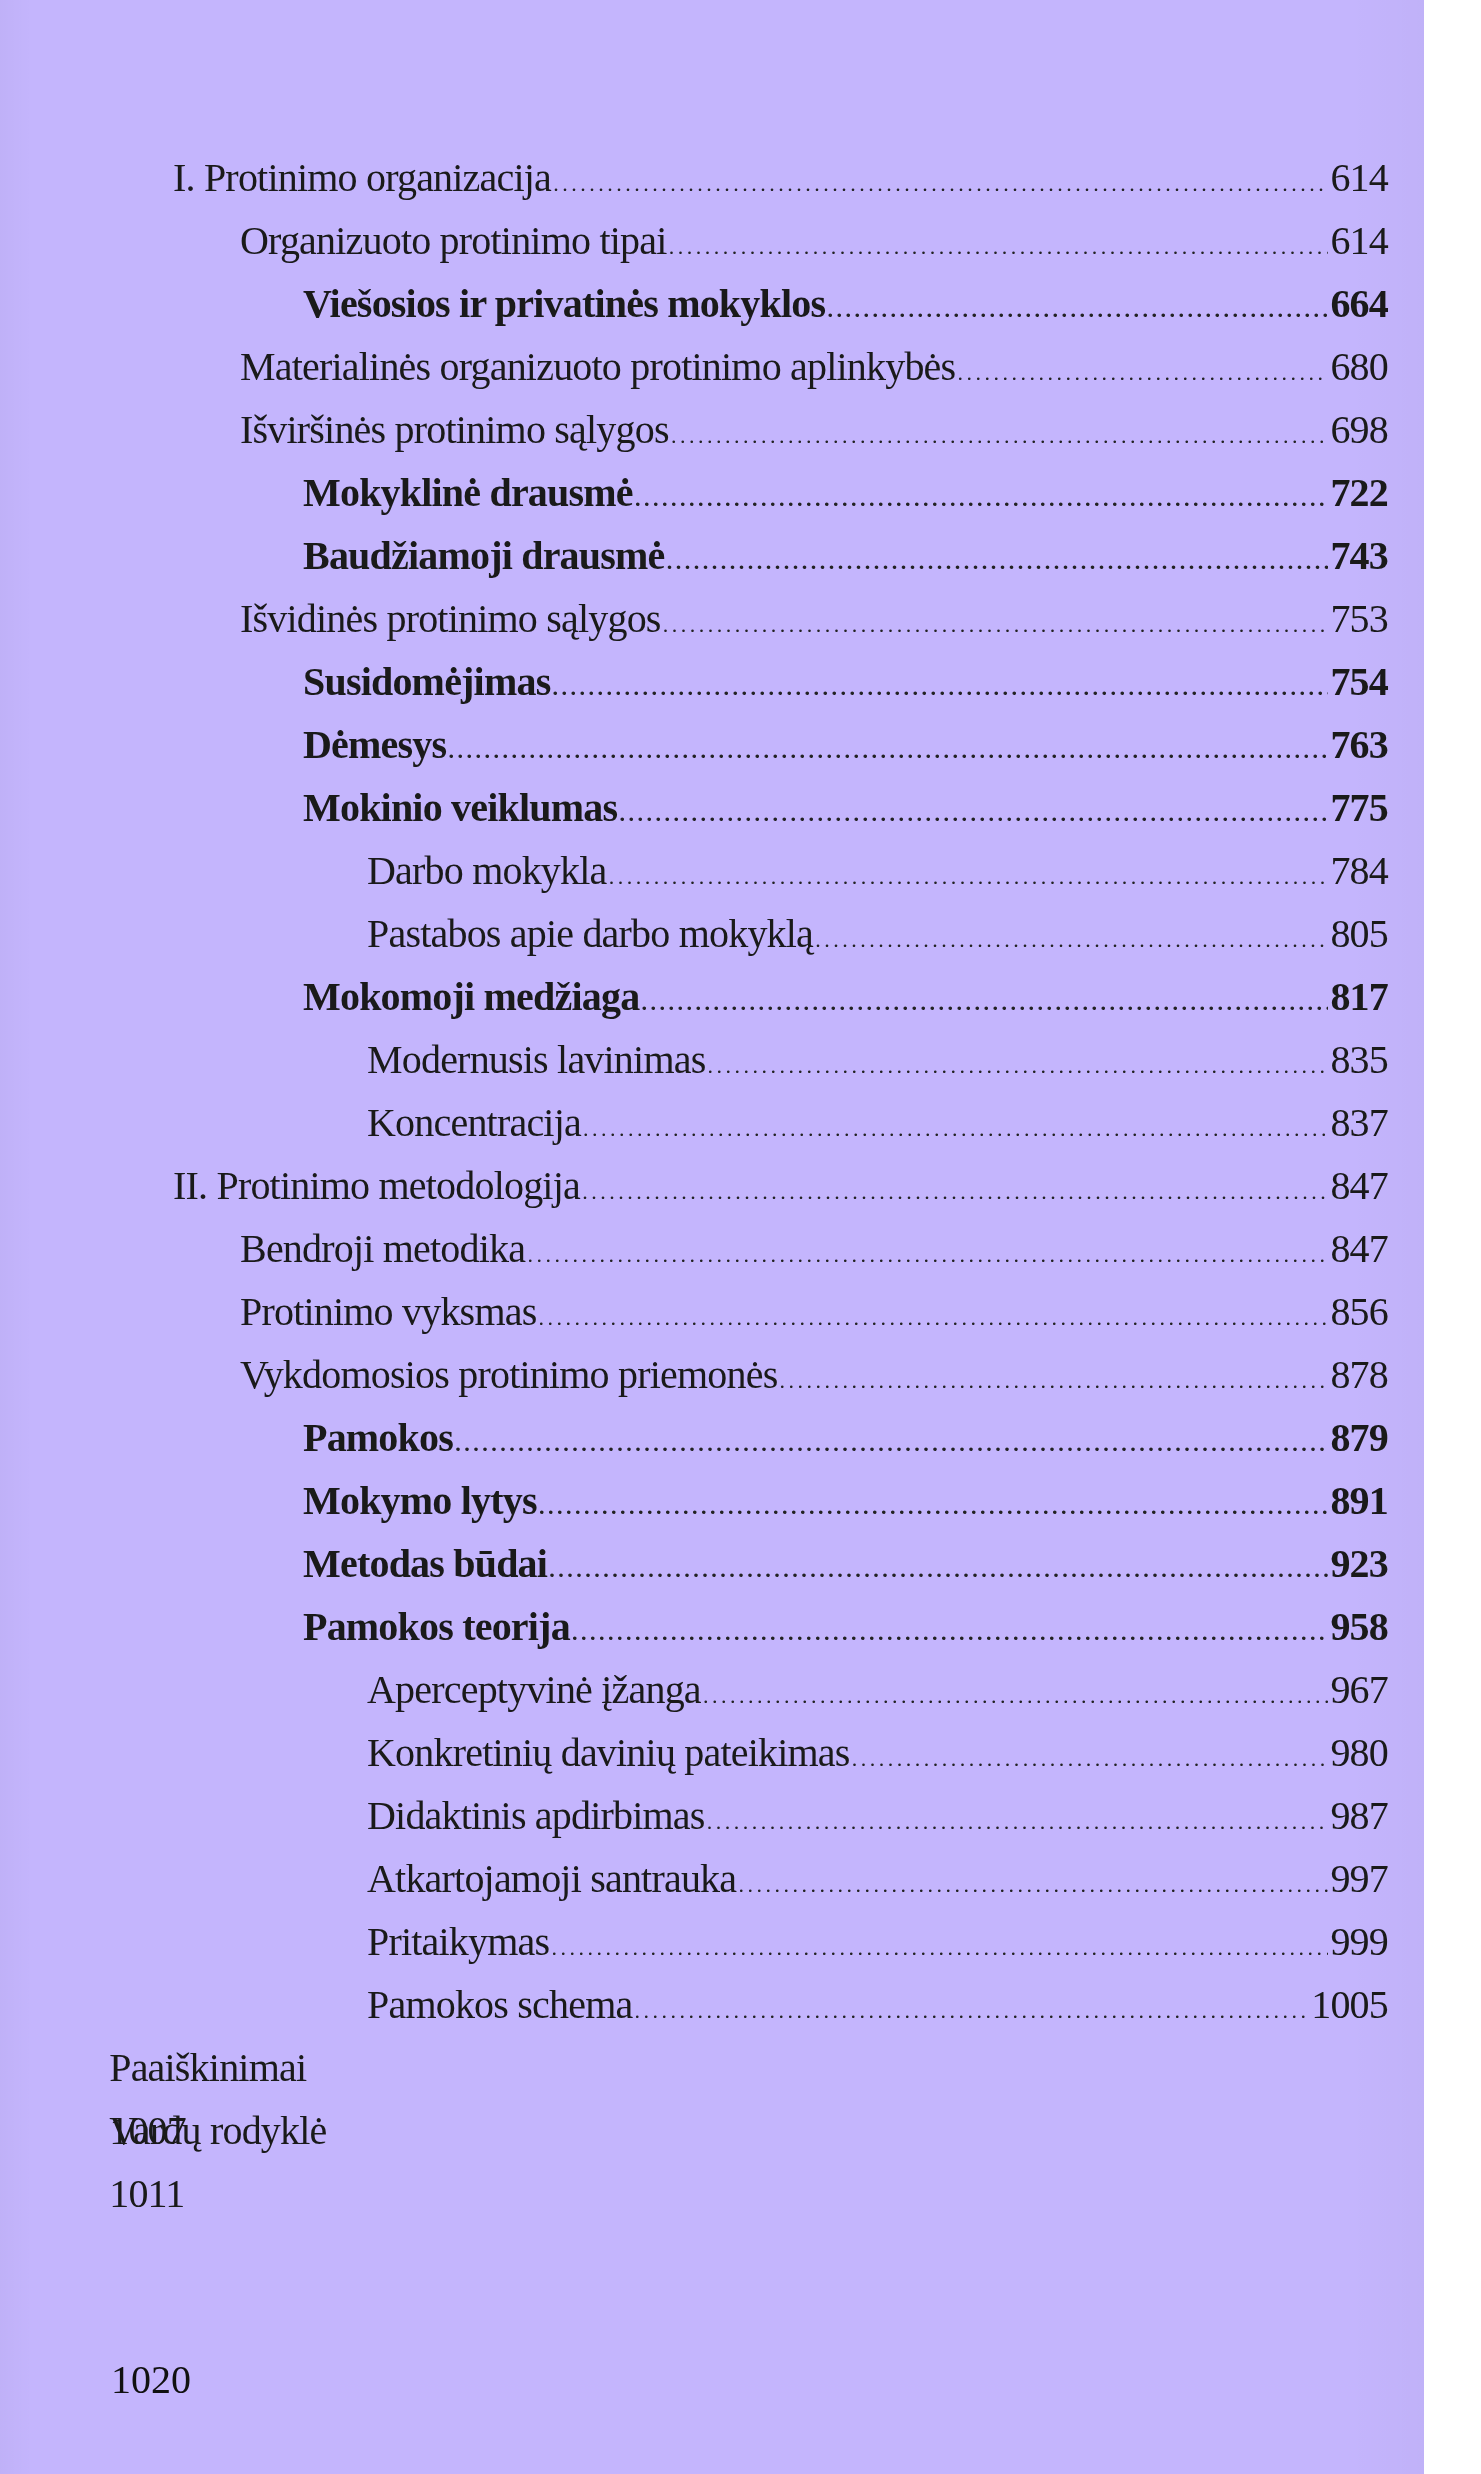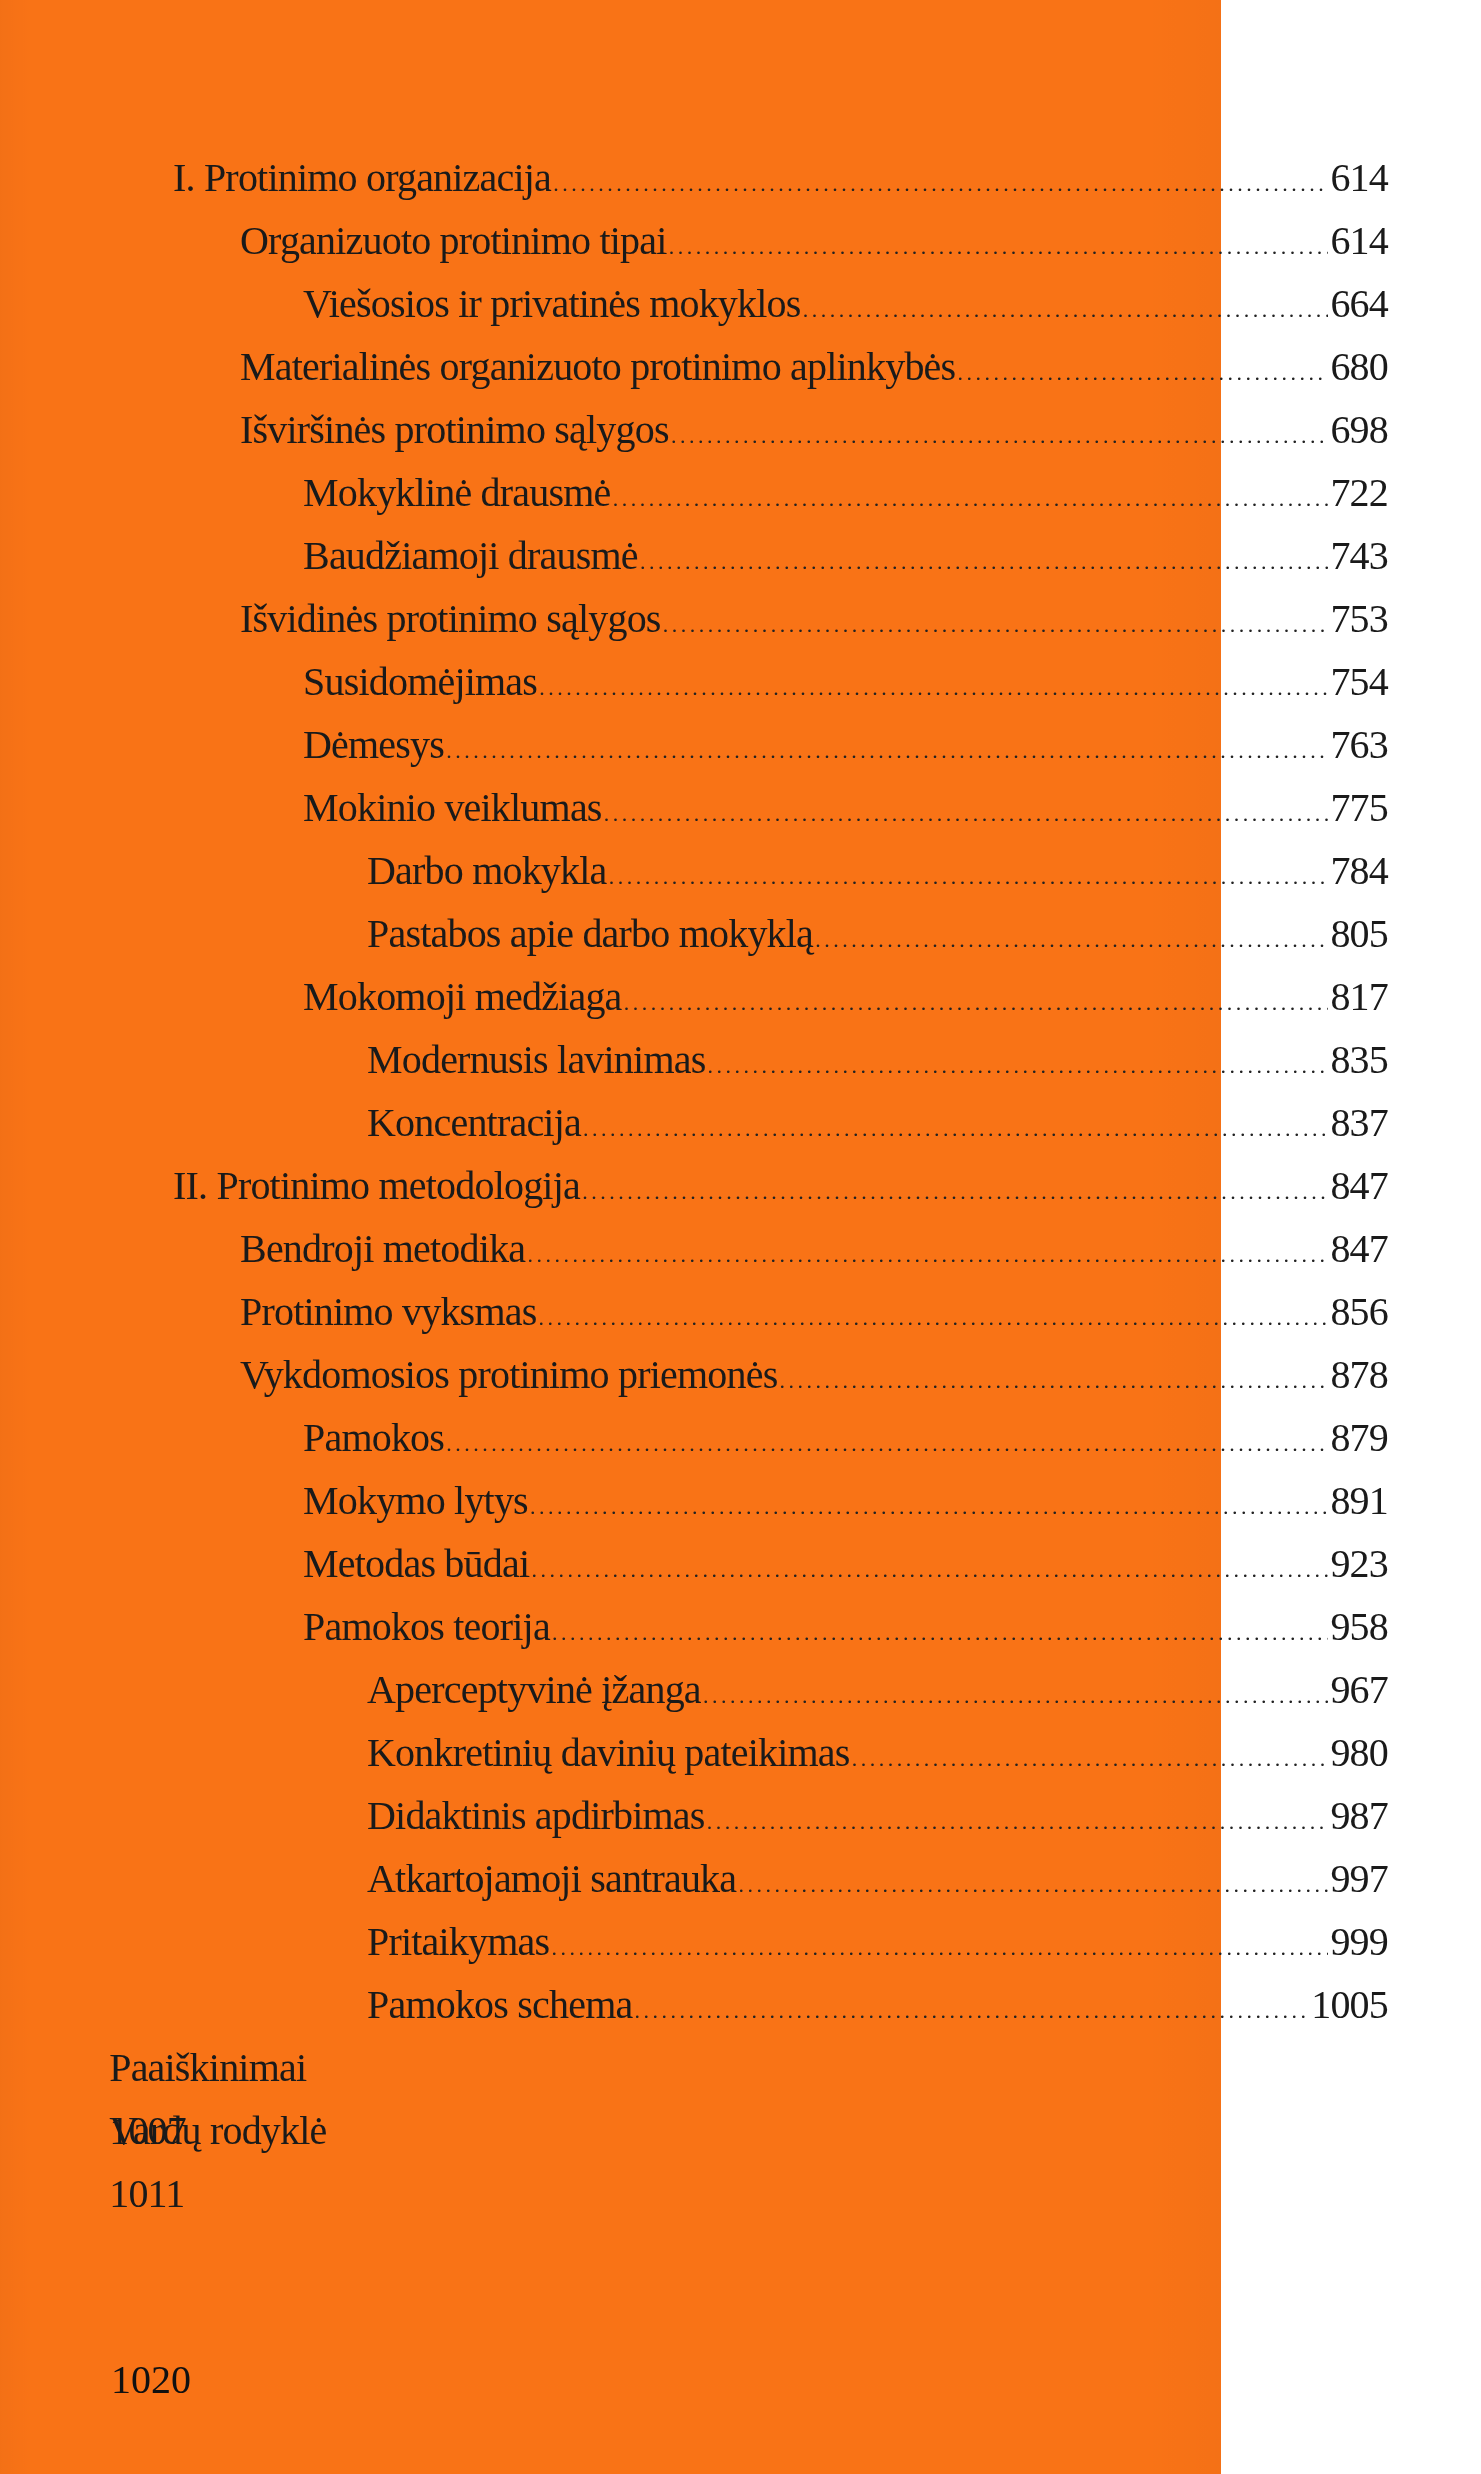--- a/index.html
+++ b/index.html
@@ -5,22 +5,22 @@
     html, body { margin: 0; padding: 0; }
     body {
       width: 1481px; height: 2475px;
       background: #ffffff;
       position: relative;
       overflow: hidden;
       font-family: "Liberation Serif", "DejaVu Serif", serif;
       color: #1a1a1a;
     }
     .page {
-      position: absolute; left: 0; top: 0; width: 1221px; height: 2475px;
-      background: #f97316;
+      position: absolute; left: 0; top: 0; width: 1424px; height: 2475px;
+      background: #c4b5fd;
     }
     .toc {
       position: absolute;
       left: 0; top: 146px;
       width: 1481px;
     }
     .toc-entry {
       position: relative;
       height: 63px;
       display: flex;
@@ -41,21 +41,21 @@
       letter-spacing: 3.5px;
       color: #222;
     }
     .toc-entry .leader::before {
       content: "........................................................................................................................................................................................................................................";
     }
     .toc-entry .pg { flex: 0 0 auto; white-space: nowrap; }
     .lvl-0 { padding-left: 107px; flex-direction: column; }
     .lvl-1 { padding-left: 173px; }
     .lvl-2 { padding-left: 240px; justify-content: flex-end; }
-    .lvl-3 { padding-left: 303px; }
+    .lvl-3 { padding-left: 303px; font-weight: bold; }
     .lvl-4 { padding-left: 367px; }
     .folio {
       position: absolute;
       left: 111px; top: 2356px;
       font-size: 40px;
       color: #111;
     }
     .edge-shadow {
       position: absolute; left: 0; top: 0; width: 33px; height: 2475px;
       background: linear-gradient(to right, rgba(0,0,0,0.025), rgba(0,0,0,0));

